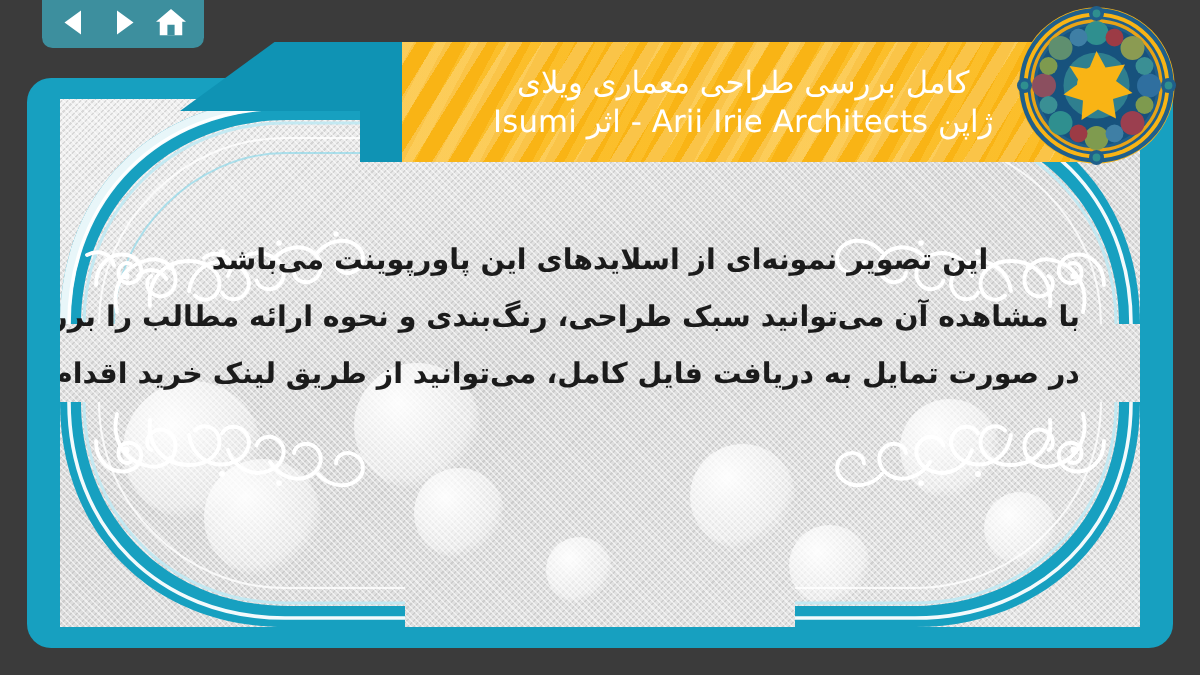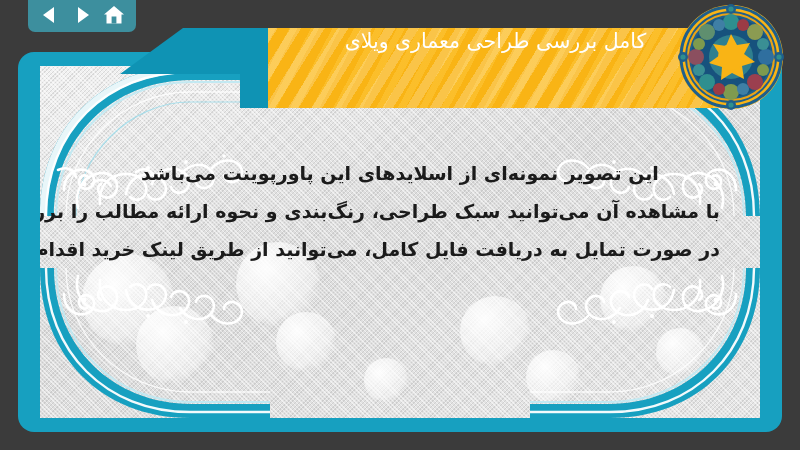--- a/index.html
+++ b/index.html
@@ -105,21 +105,21 @@
     background-image:
       repeating-linear-gradient(-58deg,
         rgba(255,255,255,.22) 0 9px,
         rgba(255,255,255,0) 9px 20px),
       repeating-linear-gradient(118deg,
         rgba(253,199,60,.55) 0 7px,
         rgba(0,0,0,0) 7px 19px);
     z-index: 30;
     display: flex;
     flex-direction: column;
-    justify-content: flex-start;
+    justify-content: center;
     align-items: center;
     padding: 0 6px;
   }
   .title-line {
     color: #ffffff;
     font-size: 20.5px;
     line-height: 26px;
     white-space: nowrap;
     direction: rtl;
     text-align: center;
@@ -331,20 +331,21 @@
       </div>
 
     </div>
   </div>
 
   <div id="banner-wedge"></div>
   <div id="banner-tab"></div>
 
   <div id="title-banner">
     <div class="title-line">کامل بررسی طراحی معماری ویلای</div>
+    <div class="title-line">ژاپن Arii Irie Architects - اثر Isumi</div>
   </div>
 
   <div id="ornament">
     <svg viewBox="0 0 110 110">
       <defs>
         <g id="petal-grp"></g>
       </defs>
       <circle cx="55" cy="55" r="52" fill="#f9b415"></circle>
       <circle cx="55" cy="55" r="50" fill="none" stroke="#1f5f8b" stroke-width="3"></circle>
       <circle cx="55" cy="55" r="46" fill="#1f5f8b"></circle>

